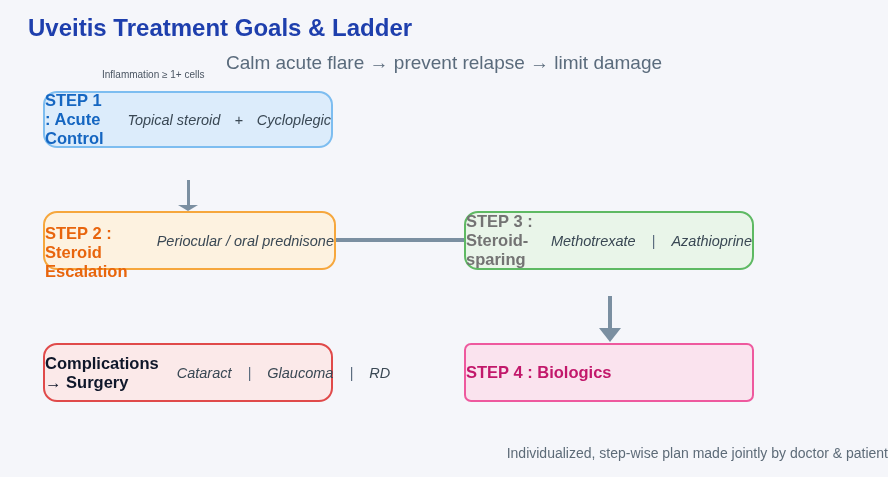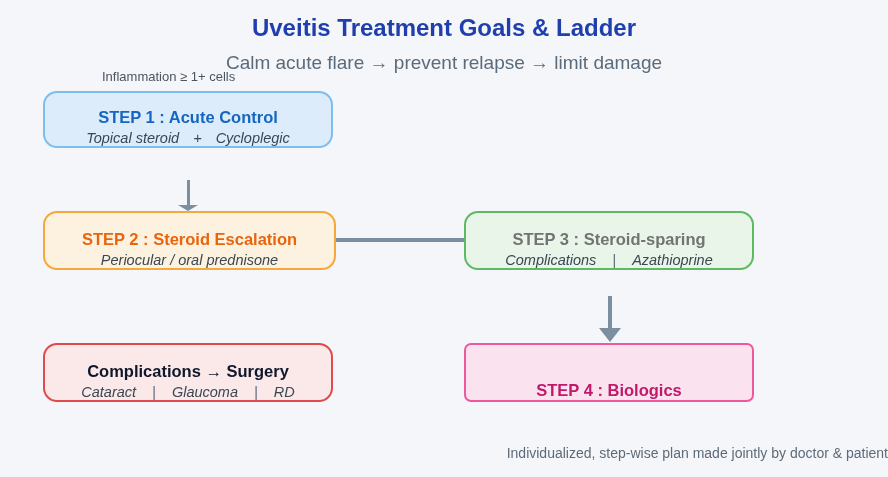--- a/index.html
+++ b/index.html
@@ -7,43 +7,44 @@
   .canvas {
     position: relative;
     width: 888px;
     height: 477px;
     background: #f5f6fa;
     font-family: "Liberation Sans", "DejaVu Sans", sans-serif;
     overflow: hidden;
   }
   .title {
     position: absolute; top: 14px; left: 0; right: 0;
-    text-align: center;
+    text-align: left;
     font-size: 24px; font-weight: 700;
     color: #1e3fad;
+    padding-left: 28px;
   }
   .subtitle {
     position: absolute; top: 52px; left: 0; right: 0;
     text-align: center;
     font-size: 19px;
     color: #5a6b7c;
   }
   .annotation {
     position: absolute; top: 69px; left: 102px;
-    font-size: 13px;
+    font-size: 10px;
     color: #4a5562;
   }
   .box {
     position: absolute;
     width: 290px; height: 59px;
     border-radius: 14px;
     border: 2px solid;
-    display: flex; flex-direction: column;
-    align-items: center; justify-content: flex-end;
-    gap: 3px;
+    display: flex; flex-direction: row;
+    align-items: center; justify-content: space-between;
+    gap: 18px;
   }
   .box-title { font-size: 16.5px; font-weight: 700; }
   .box-body  { font-size: 14.5px; color: #3a4854; white-space: nowrap; font-style: italic; }
   .sep  { color: #5a6b7d; margin: 0 16px; }
   .sep-plus { color: #3a4854; margin: 0 14px; }
 
   .step1 { left: 43px;  top: 91px;  height: 57px; background: #dcecfb; border-color: #7dbdf0; }
   .step1 .box-title { color: #1566c1; }
   .step2 { left: 43px;  top: 211px; width: 293px; background: #fdf2e0; border-color: #f6a73d; }
   .step2 .box-title { color: #e8650d; margin-top: 23px; }
@@ -97,21 +98,21 @@
   <div class="box step2">
     <div class="box-title">STEP 2 : Steroid Escalation</div>
     <div class="box-body">Periocular / oral prednisone</div>
   </div>
 
   <div class="hline connector23"></div>
 
   <div class="box step3">
     <div class="box-title">STEP 3 : Steroid-sparing</div>
     <div class="box-body">
-      <span>Complications</span><span class="sep">|</span><span>Azathioprine</span>
+      <span>Methotrexate</span><span class="sep">|</span><span>Azathioprine</span>
     </div>
   </div>
 
   <div class="vline arrow2-line"></div>
   <div class="tri arrow2-head"></div>
 
   <div class="box complications">
     <div class="box-title">Complications → Surgery</div>
     <div class="box-body">
       <span>Cataract</span><span class="sep">|</span><span>Glaucoma</span><span class="sep">|</span><span>RD</span>

